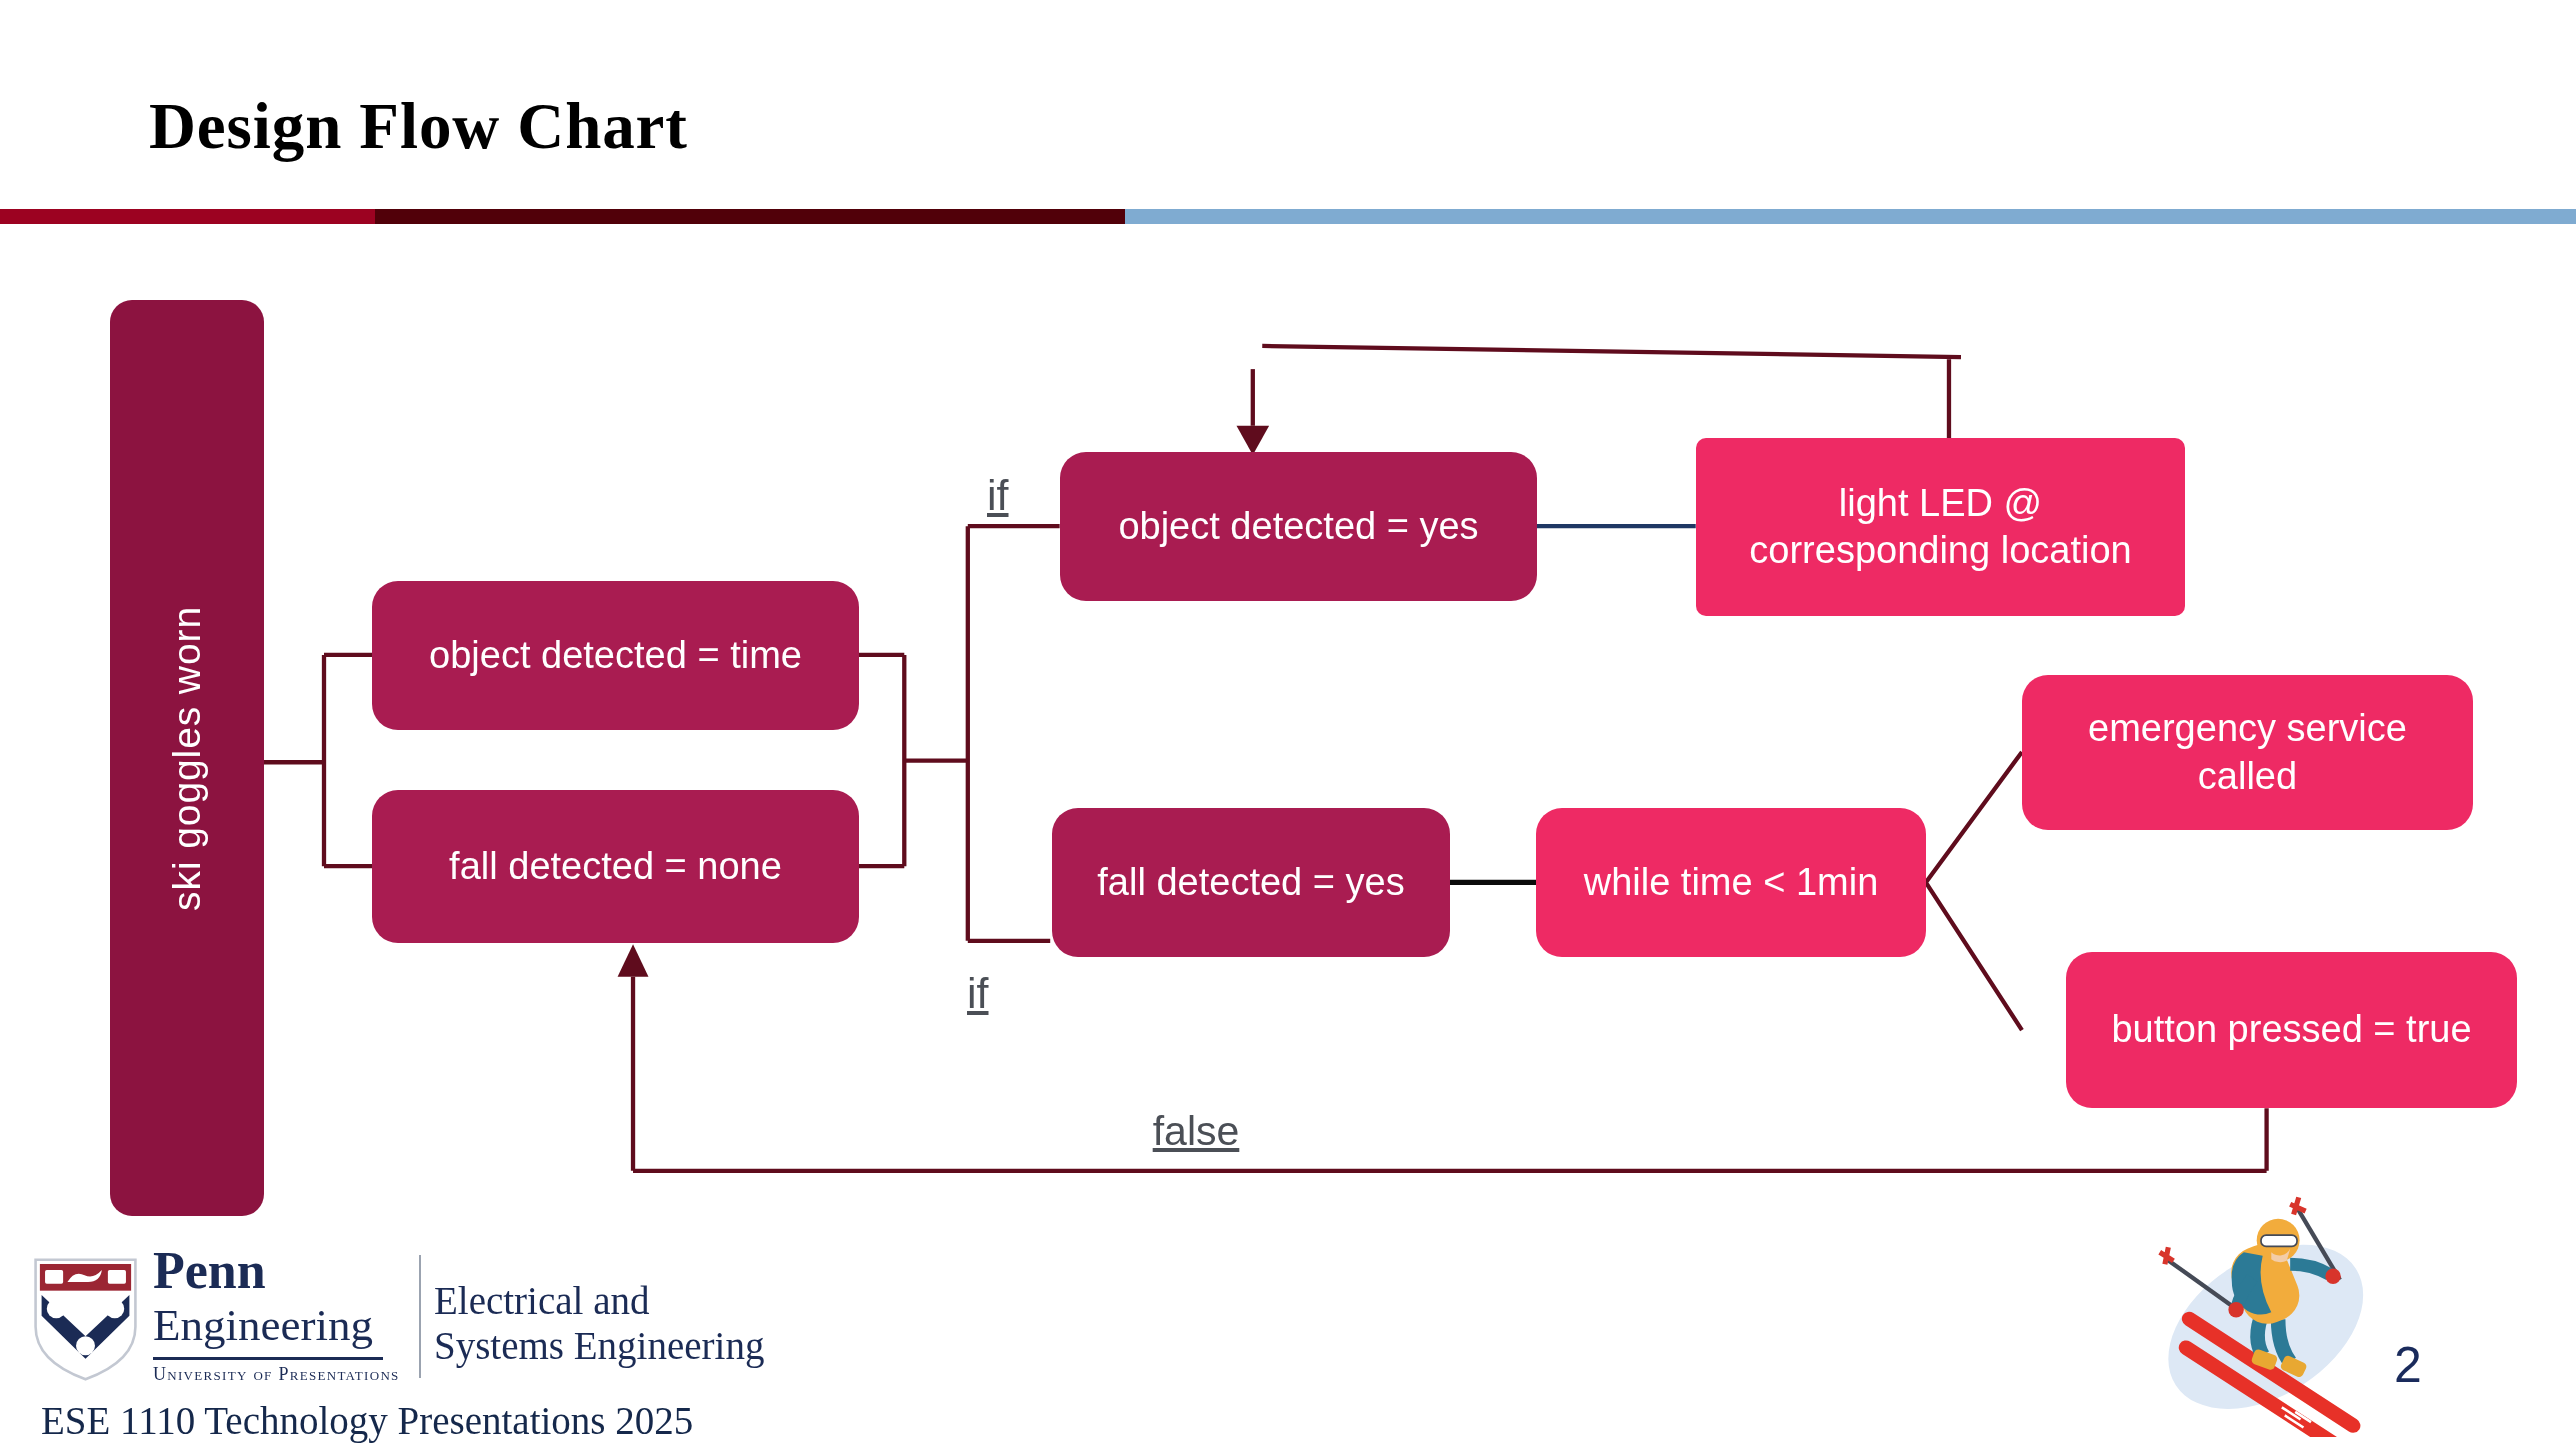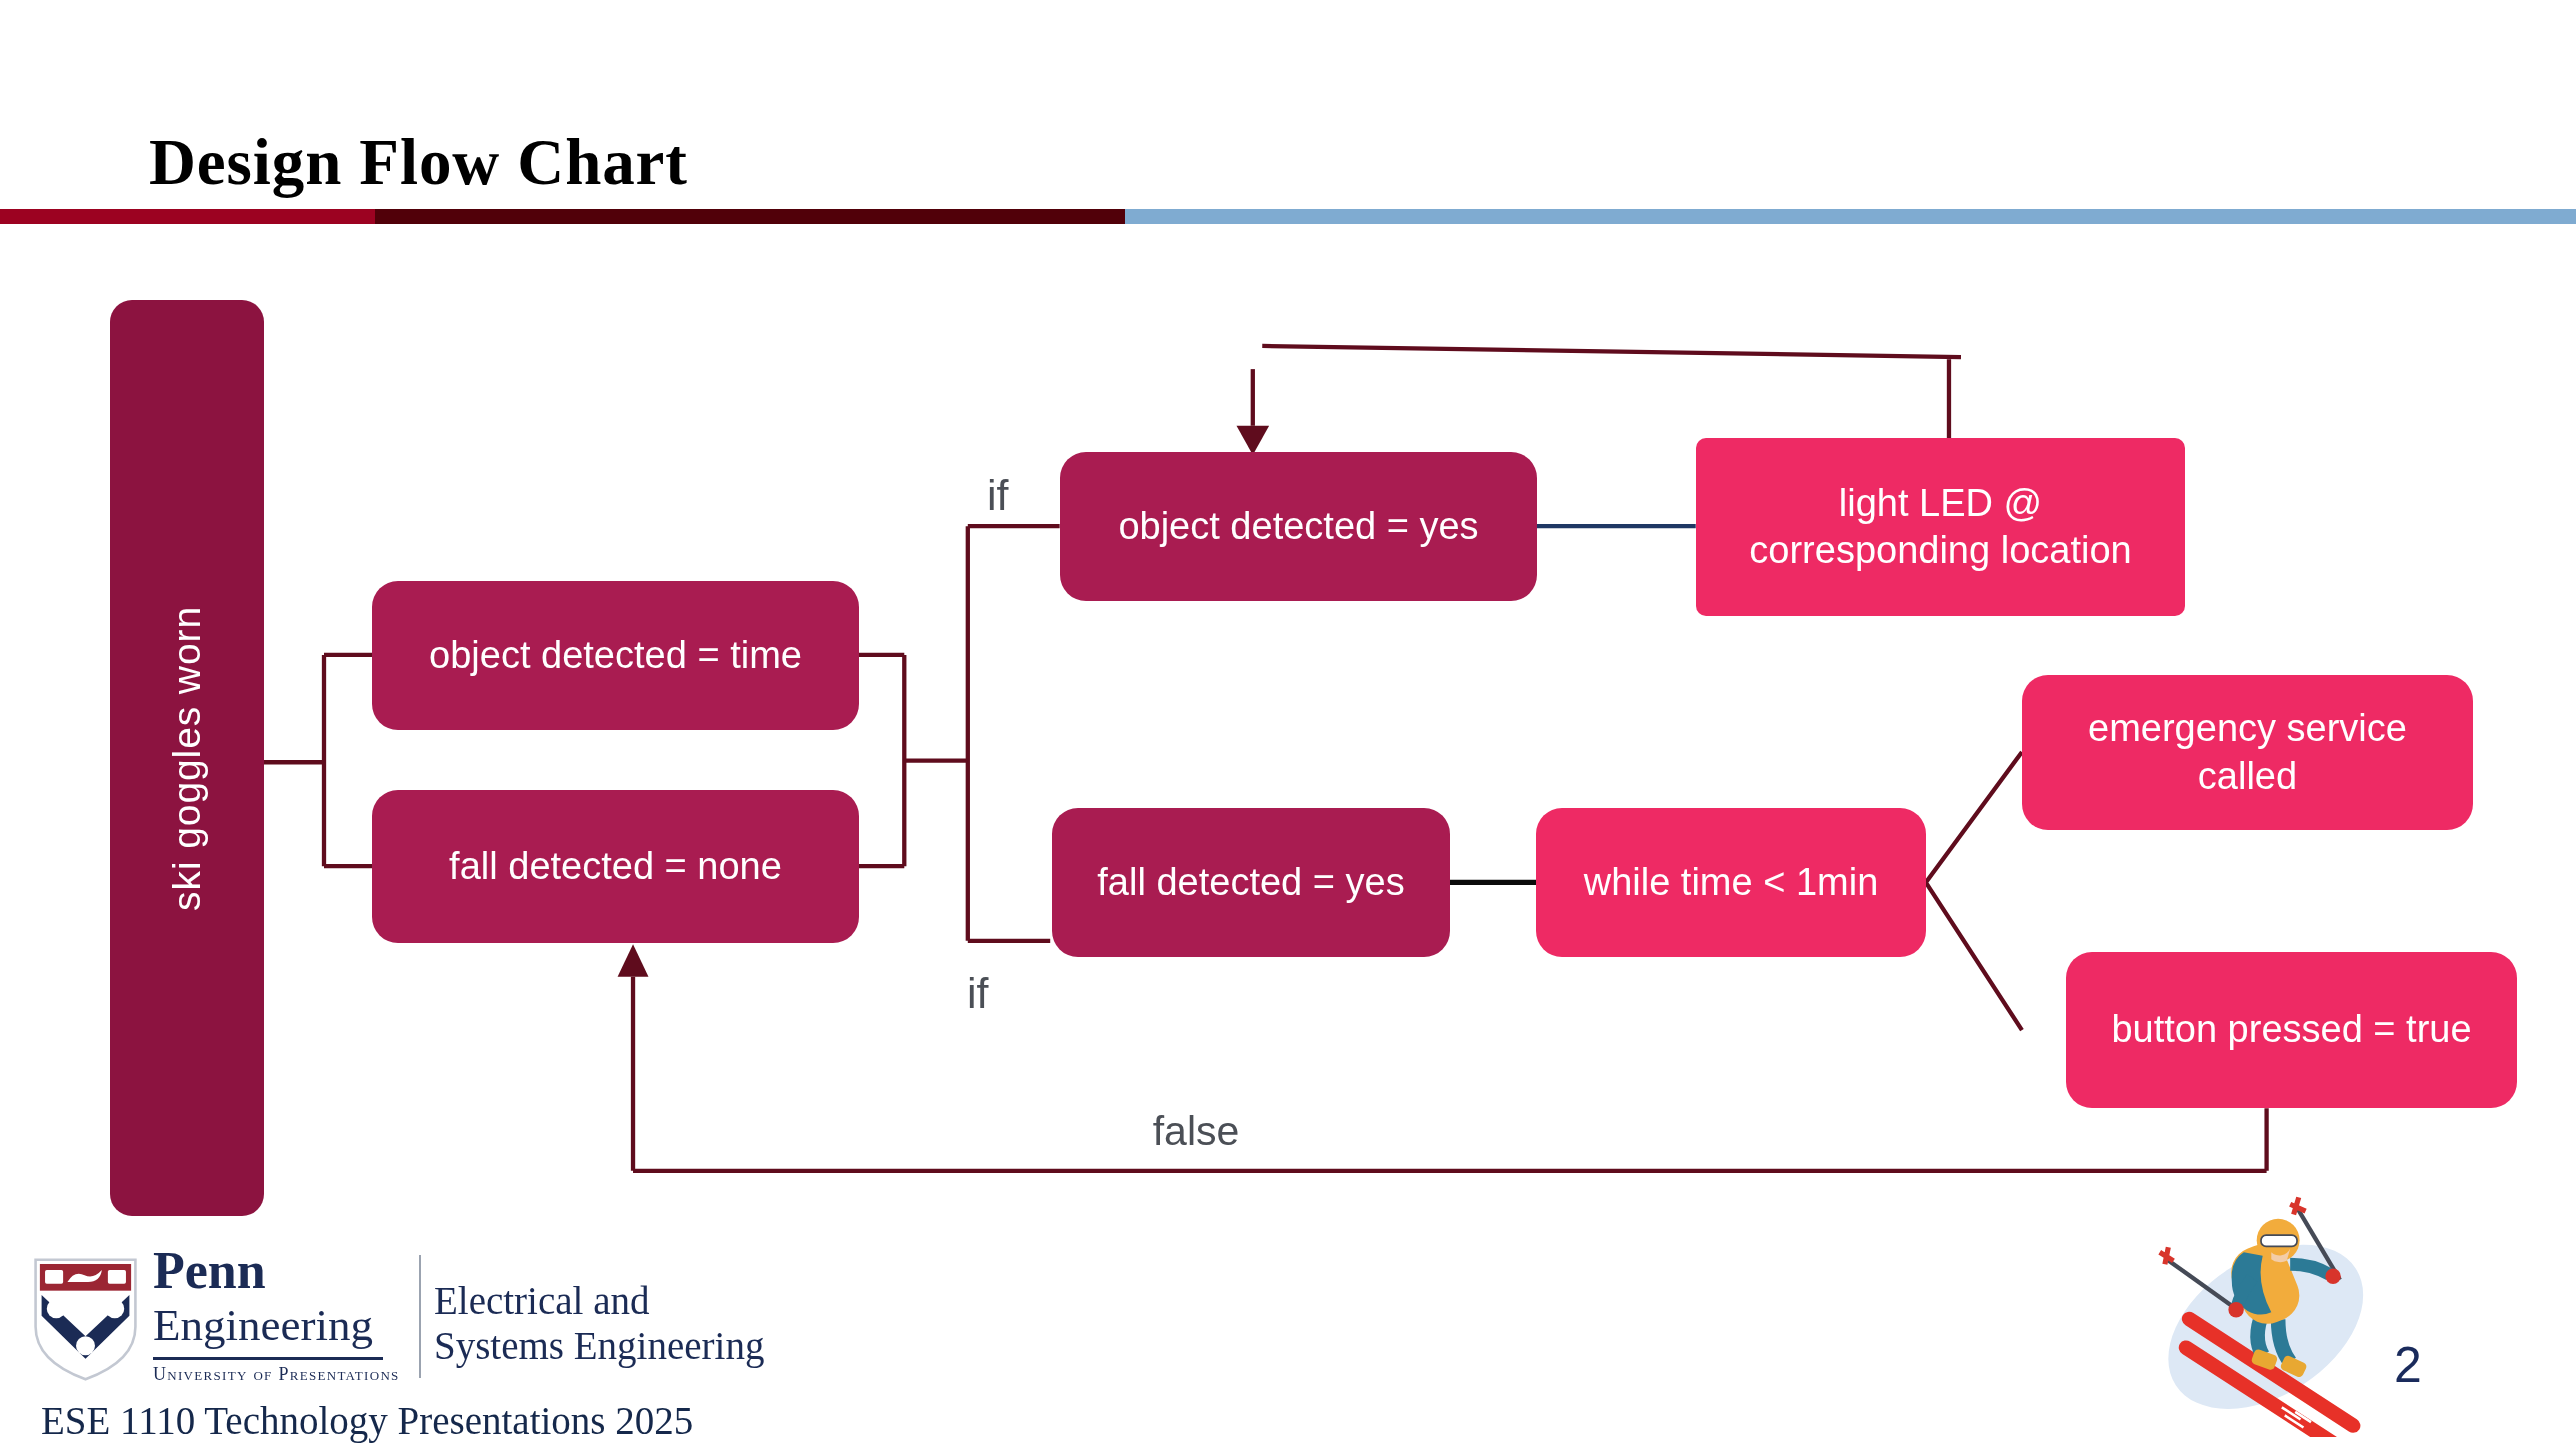--- a/index.html
+++ b/index.html
@@ -4,21 +4,21 @@
 <style>
   html,body{margin:0;padding:0;}
   body{
     width:2576px;height:1449px;position:relative;background:#ffffff;
     font-family:"Liberation Sans",sans-serif;overflow:hidden;
   }
   
   .slide-title{
     position:absolute;left:149px;top:89px;
     font-family:"Liberation Serif",serif;font-weight:bold;
-    font-size:65px;color:#000;letter-spacing:0.9px;white-space:nowrap;margin-top:36px;
+    font-size:65px;color:#000;letter-spacing:0.9px;white-space:nowrap;
   }
   .divider{position:absolute;top:209px;height:14.6px;}
   .divider.seg1{left:0;width:375px;background:#9C0221;}
   .divider.seg2{left:375px;width:750px;background:#510009;}
   .divider.seg3{left:1125px;width:1451px;background:#7FABD1;}
 
   
   .node{
     position:absolute;display:flex;align-items:center;justify-content:center;
     color:#fff;font-size:38px;text-align:center;line-height:1.25;
@@ -27,21 +27,21 @@
   .node.crimson{background:#A91C51;align-items:center;}
   .node.pink{background:#EE2A64;}
   .node.start{
     background:#8C1340;border-radius:22px;
   }
   .start-label{
     writing-mode:vertical-rl;transform:rotate(180deg);
     font-size:39px;letter-spacing:0.9px;white-space:nowrap;
   }
   .edge-label{
-    position:absolute;color:#4B4F56;font-size:43px;line-height:1;
+    position:absolute;color:#4B4F56;font-size:43px;line-height:1;text-decoration:underline;
   }
   .edge-label.center{width:112px;text-align:center;}
 
   svg.connectors{position:absolute;left:0;top:0;pointer-events:none;}
 
   
   .penn-shield{position:absolute;left:33px;top:1257px;width:105px;height:125px;}
   .penn-word{
     position:absolute;left:153px;top:1245px;color:#1B2B55;
     font-family:"Liberation Serif",serif;font-weight:bold;font-size:52px;line-height:1;text-align:center;

